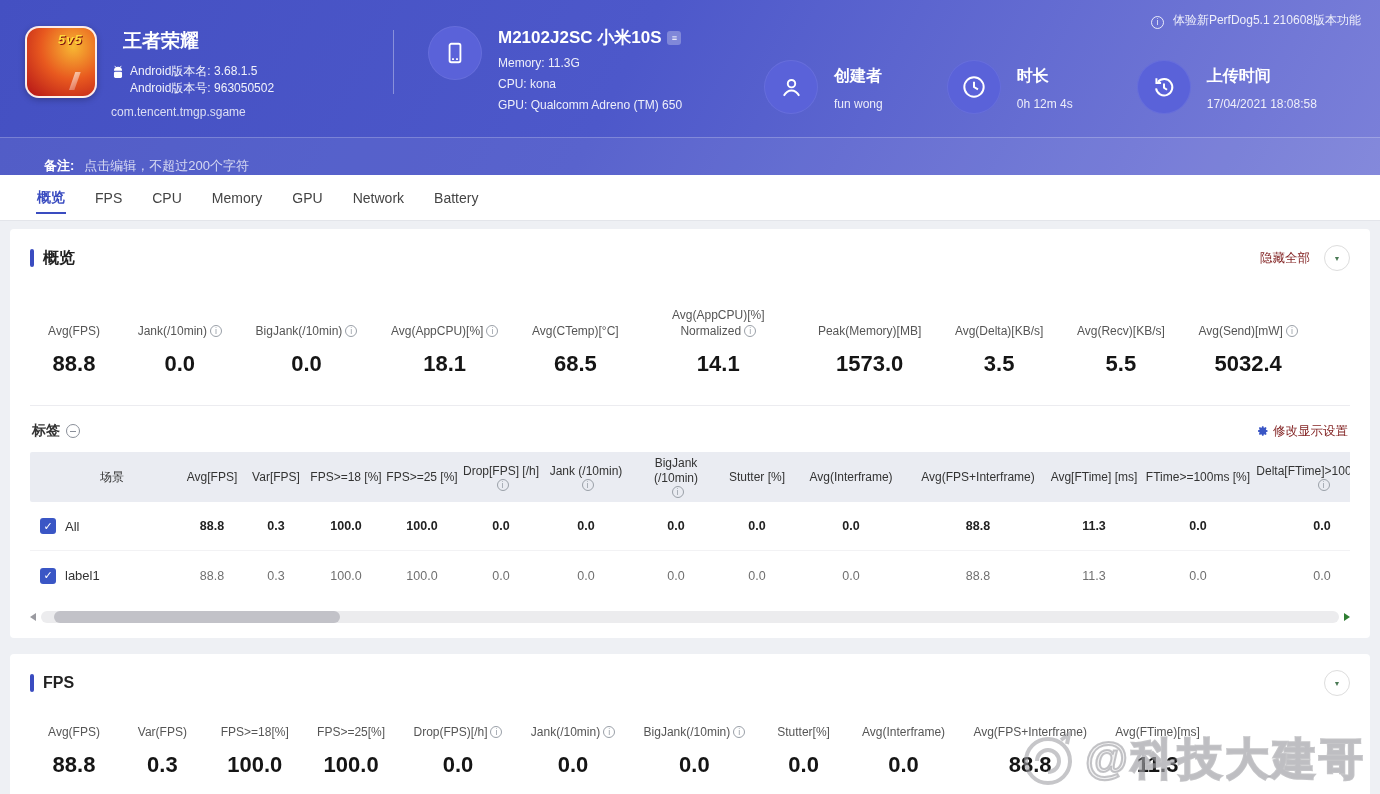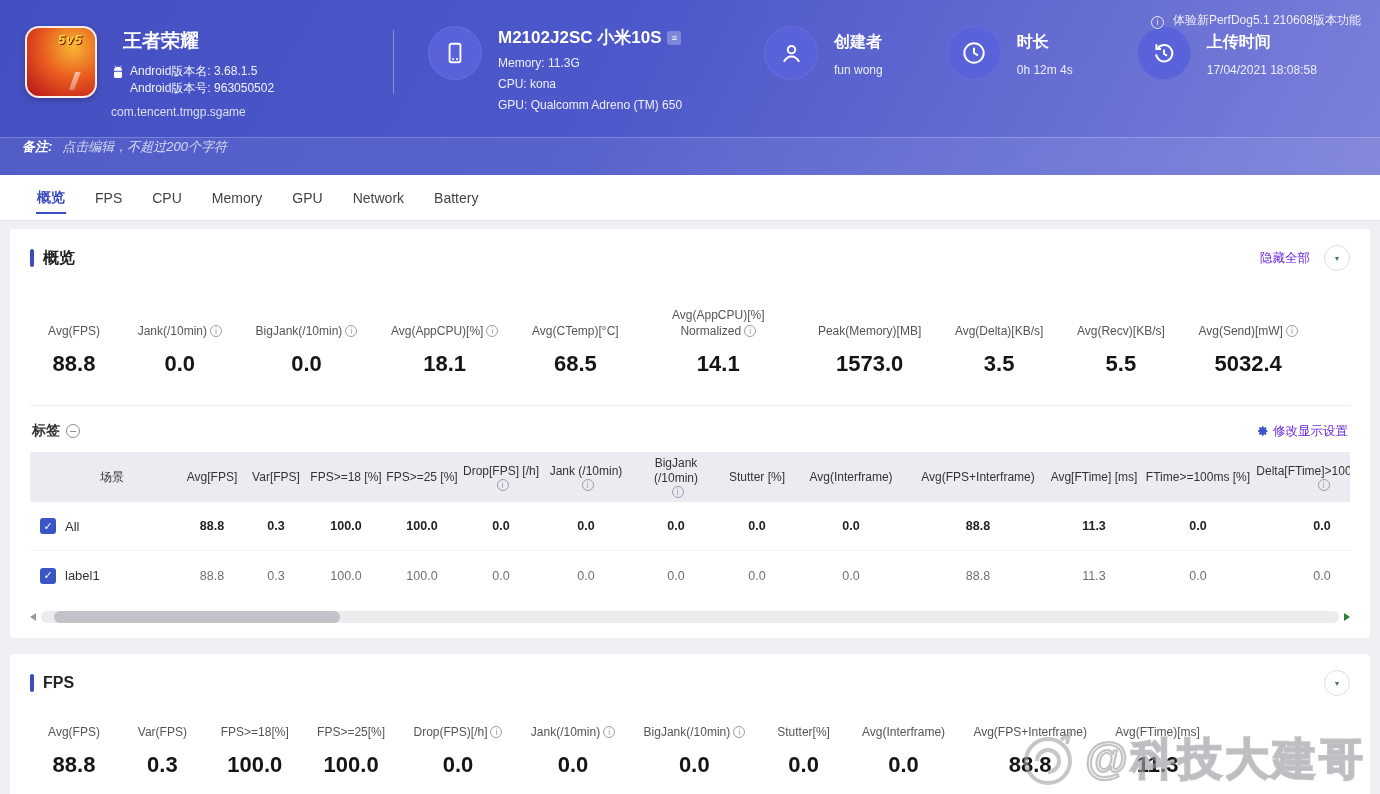--- a/index.html
+++ b/index.html
@@ -33,43 +33,43 @@
 
   .circle-ic { width:54px; height:54px; border-radius:50%; background:#5a62d9; flex:none;
     display:flex; align-items:center; justify-content:center; box-shadow:inset 0 0 0 1px rgba(255,255,255,.08); }
   .dev-block { display:flex; gap:16px; width:300px; flex:none; }
   .dev-name { font-size:17px; font-weight:bold; display:flex; align-items:center; gap:6px; }
   .dev-line { font-size:12px; color:rgba(255,255,255,.9); margin-top:7px; }
   .spec-badge { width:14px; height:14px; border-radius:3px; background:rgba(255,255,255,.28);
     display:inline-flex; align-items:center; justify-content:center; font-size:9px; }
   .spec-badge::after { content:"≡"; }
 
-  .meta-block { display:flex; gap:16px; flex:none; }
+  .meta-block { display:flex; gap:16px; flex:none;margin-top:34px; }
   .meta-label { font-size:16px; font-weight:bold; margin-top:6px; }
   .meta-value { font-size:12px; color:rgba(255,255,255,.88); margin-top:10px; }
 
   .note-bar { background:rgba(255,255,255,.07); border-top:1px solid rgba(255,255,255,.22);
-    height:38px; display:flex; align-items:flex-start; padding-left:22px; font-size:13px;font-style:italic; }
+    height:38px; display:flex; align-items:flex-end; padding-left:44px; font-size:13px; }
   .note-bar b { font-weight:bold; margin-right:10px; }
   .note-text { color:rgba(255,255,255,.75); cursor:pointer; }
 
   
   .tabs { background:#fff; height:46px; display:flex; align-items:stretch; padding-left:22px;
     border-bottom:1px solid #e3e5ea; }
   .tab { display:flex; align-items:center; padding:0 15px; font-size:14px; color:#444; cursor:pointer; position:relative; }
   .tab.active { color:#3a4cc0; font-weight:bold; }
   .tab.active::after { content:""; position:absolute; left:14px; right:14px; bottom:6px; height:2px; background:#3a4cc0; }
 
   
   .card { background:#fff; margin:8px 10px 0; border-radius:4px; padding:16px 20px 14px; position:relative; }
   .sec-head { display:flex; align-items:center; }
   .sec-title { display:flex; align-items:center; gap:9px; font-size:16px; font-weight:bold; color:#222; }
   .sec-bar { width:4px; height:18px; background:#3a4cc0; border-radius:2px; }
   .sec-right { margin-left:auto; display:flex; align-items:center; gap:14px; }
-  .link { color:#6d28d9; font-size:12.5px; cursor:pointer; display:flex; align-items:center; gap:4px; }
+  .link { color:#7f1d1d; font-size:12.5px; cursor:pointer; display:flex; align-items:center; gap:4px; }
   .collapse-btn { width:26px; height:26px; border-radius:50%; border:1px solid #ddd; background:#fff;
     display:flex; align-items:center; justify-content:center; cursor:pointer; }
   .collapse-btn::after { content:"▼"; font-size:7px; color:#4a7a55; }
 
   
   .metrics { display:flex; justify-content:space-between; align-items:flex-end; }
   .ov-metrics { padding:36px 52px 26px 14px; }
   .fps-metrics { padding:28px 150px 10px 14px; }
   .metric { text-align:center; min-width:60px; }
   .mlabel { font-size:12px; color:#555; line-height:16px; max-width:132px; margin:0 auto; }

